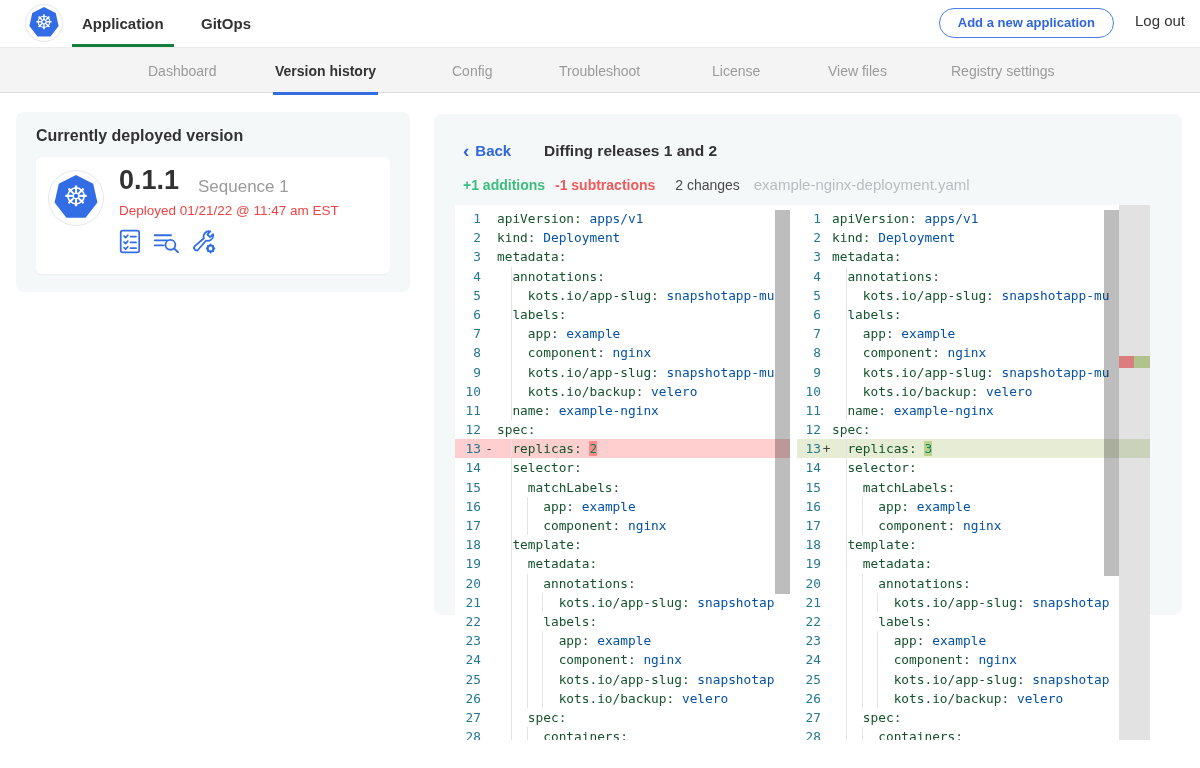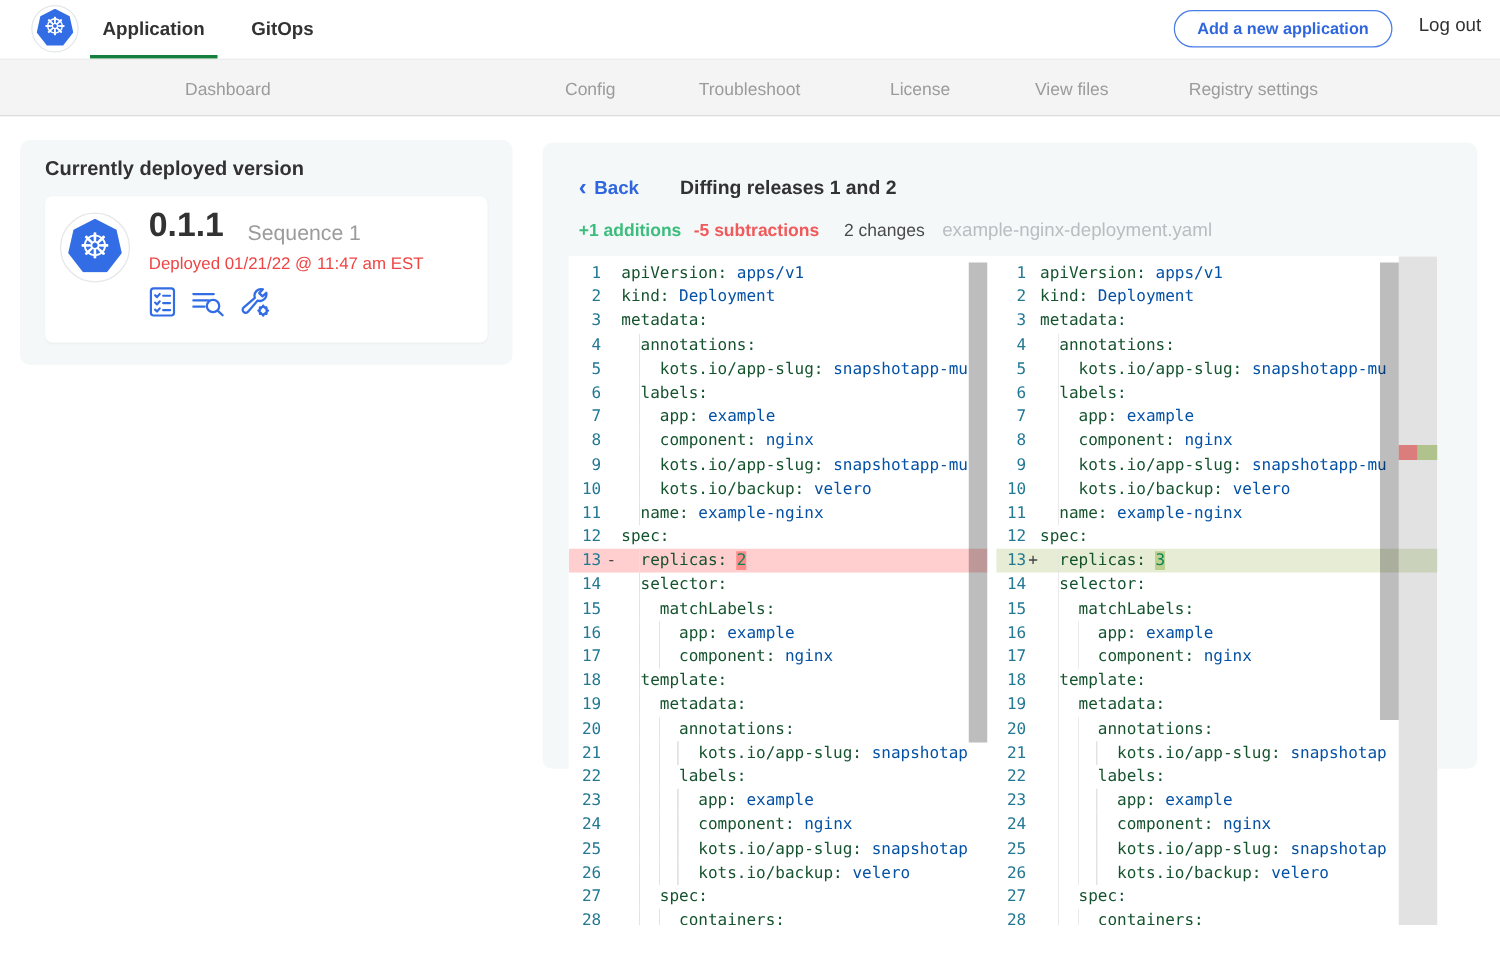--- a/index.html
+++ b/index.html
@@ -96,20 +96,21 @@
     <div class="hept">☸</div>
   </div>
   <div class="navtab tab-app active">Application</div>
   <div class="navtab tab-gitops">GitOps</div>
   <div class="add-app-btn">Add a new application</div>
   <div class="logout">Log out</div>
 </div>
 
 <div class="subnav">
     <div class="subitem" style="left: 146px;">Dashboard</div>
+    <div class="subitem active" style="left: 273px;">Version history</div>
     <div class="subitem" style="left: 450px;">Config</div>
     <div class="subitem" style="left: 557px;">Troubleshoot</div>
     <div class="subitem" style="left: 710px;">License</div>
     <div class="subitem" style="left: 826px;">View files</div>
     <div class="subitem" style="left: 949px;">Registry settings</div>
   </div>
 
 <div class="dep-card">
   <div class="dep-title">Currently deployed version</div>
   <div class="dep-inner">
@@ -150,21 +151,21 @@
       </svg>
     </div>
   </div>
 </div>
 
 <div class="diff-panel">
   <div class="back-link"><span class="chev">‹</span><span>Back</span></div>
   <div class="diff-title">Diffing releases 1 and 2</div>
   <div class="diff-stats">
     <span class="stat-add">+1 additions</span>
-    <span class="stat-sub">-5 subtractions</span>
+    <span class="stat-sub">-1 subtractions</span>
     <span class="stat-chg">2 changes</span>
     <span class="stat-file">example-nginx-deployment.yaml</span>
   </div>
 
   <div class="editor">
     <div class="pane pane-left">
       <div class="code" id="code-left">
           <div class="crow"><span class="lnum">1</span><span class="lsign">&nbsp;</span><span class="lcode"><span class="tk-key">apiVersion:</span> <span class="tk-val">apps/v1</span></span></div>
           <div class="crow"><span class="lnum">2</span><span class="lsign">&nbsp;</span><span class="lcode"><span class="tk-key">kind:</span> <span class="tk-val">Deployment</span></span></div>
           <div class="crow"><span class="lnum">3</span><span class="lsign">&nbsp;</span><span class="lcode"><span class="tk-key">metadata:</span></span></div>

